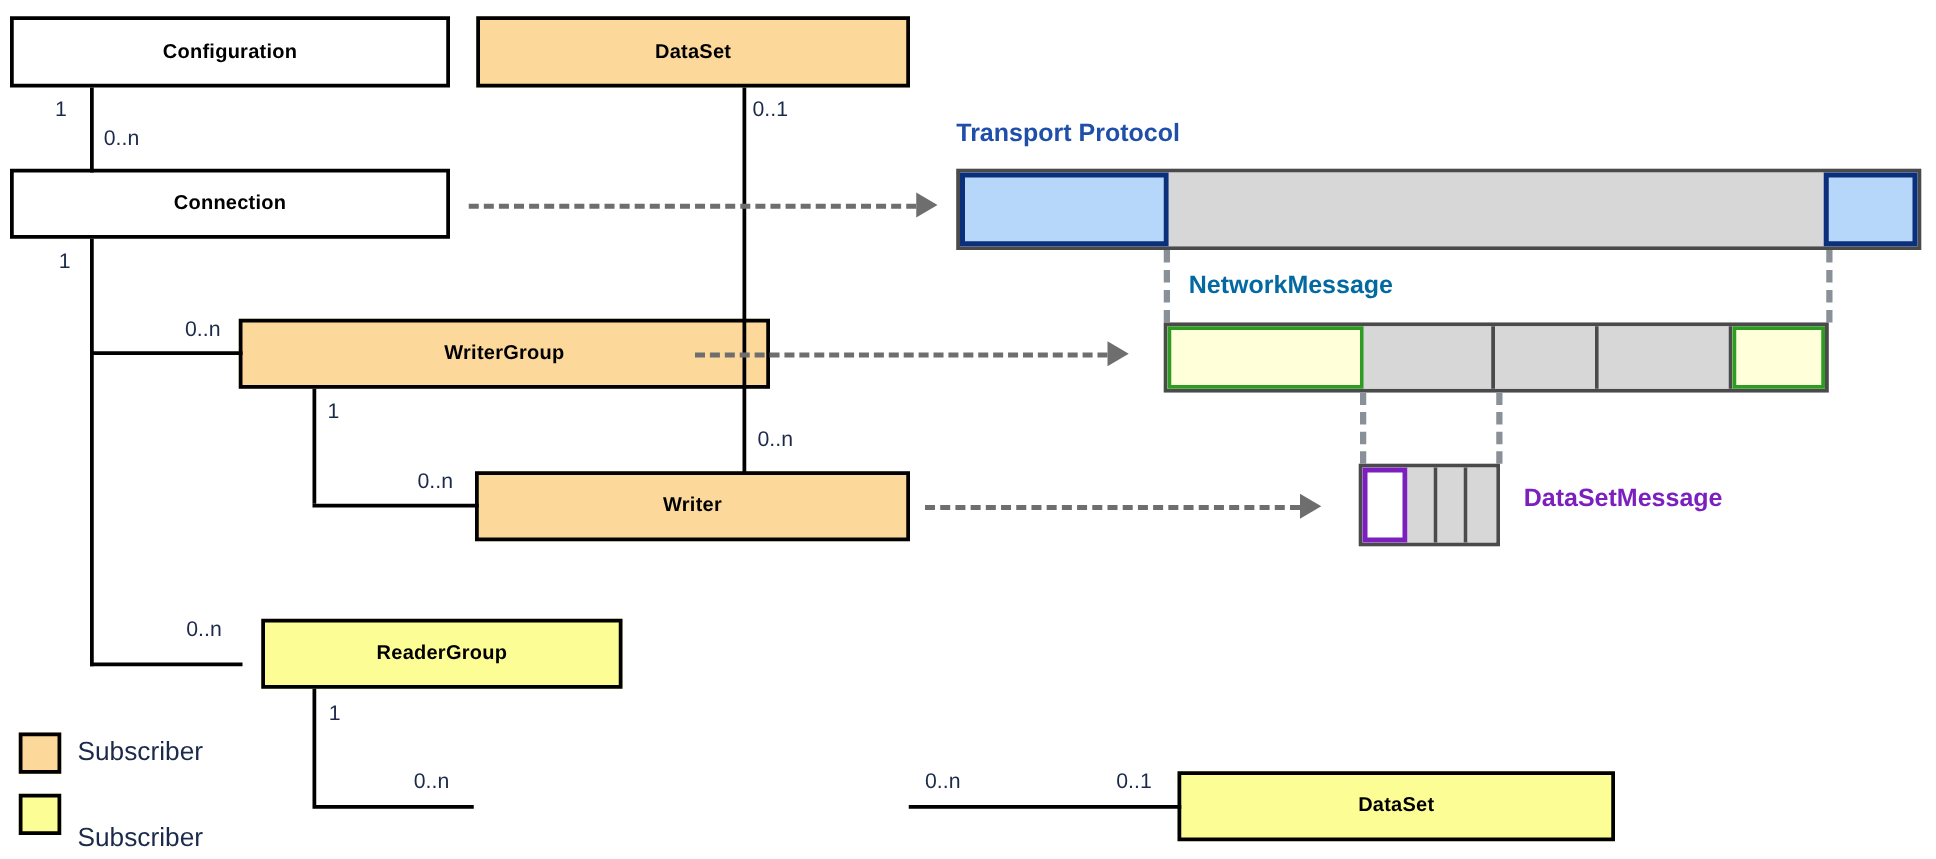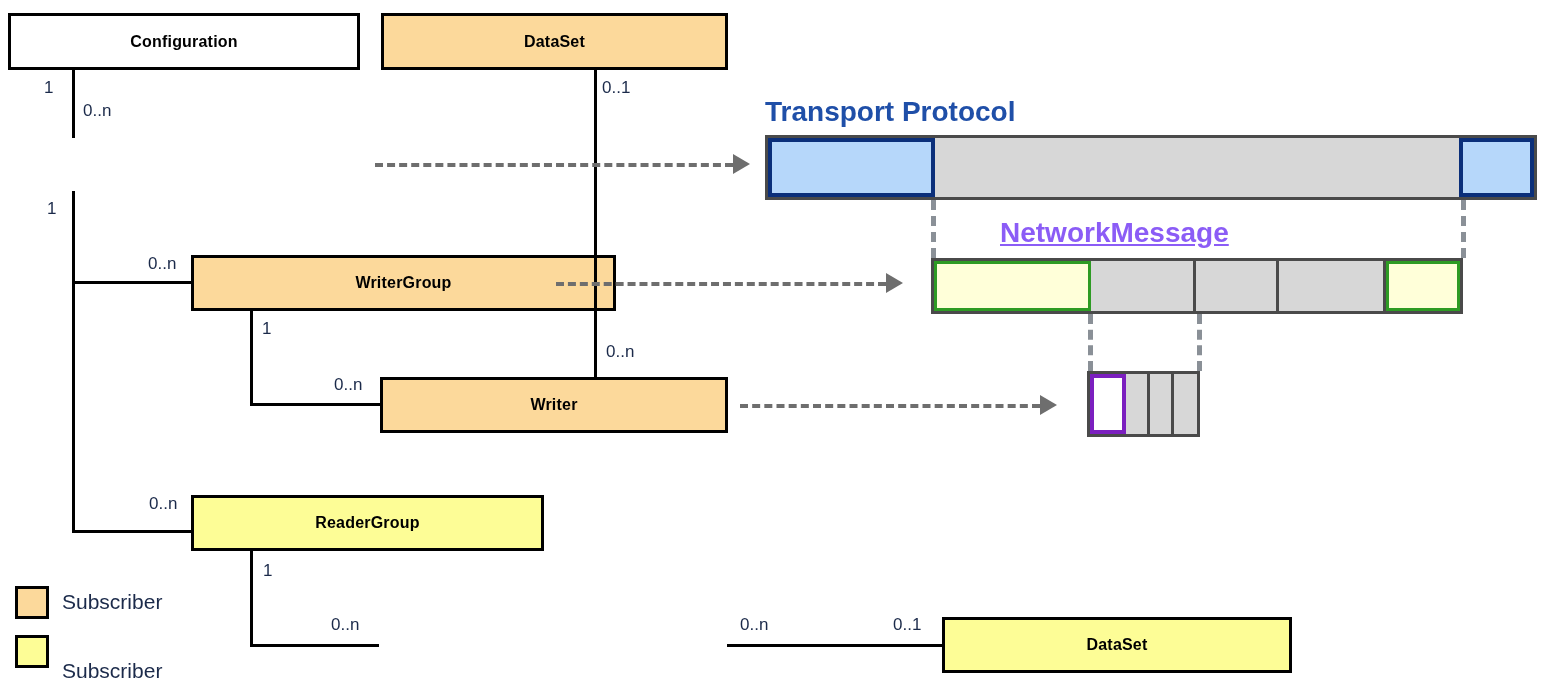--- a/index.html
+++ b/index.html
@@ -75,21 +75,21 @@
     box-sizing: border-box;
     display: flex;
   }
   .seg {
     box-sizing: border-box;
     height: 100%;
   }
   .bar-title {
     position: absolute;
     font-weight: bold;
-    font-size: 28px;
+    font-size: 20px;
     white-space: nowrap;
   }
 
   
   #tp-bar { border: 3px solid #4a4a4a; background: #d7d7d7; }
   .seg-tp-blue {
     background: #b6d7fa;
     border: 4px solid #0b2f7a;
   }
   .seg-gray { background: #d7d7d7; }
@@ -140,26 +140,27 @@
 </style>
 </head>
 <body>
 
 <div id="canvas">
 
   <div class="uml-box fill-white" style="left:8px;  top:13px;  width:352px; height:57px;">Configuration</div>
 
   <div class="uml-box fill-pub" style="left:381px; top:13px;  width:347px; height:57px;">DataSet</div>
 
+  <div class="uml-box fill-white" style="left:8px;  top:135px; width:352px; height:56px;">Connection</div>
 
   <div class="uml-box fill-pub" style="left:191px; top:255px; width:425px; height:56px;">WriterGroup</div>
 
   <div class="uml-box fill-pub" style="left:380px; top:377px; width:348px; height:56px;text-align:center;">Writer</div>
 
-  <div class="uml-box fill-sub" style="left:191px; top:495px; width:353px; height:56px;">ReaderGroup</div>
+  <div class="uml-box fill-sub" style="left:209px; top:495px; width:289px; height:56px;">ReaderGroup</div>
 
 
   <div class="uml-box fill-sub" style="left:942px; top:617px; width:350px; height:56px;">DataSet</div>
 
   <div class="linev" style="left:72px; top:70px; height:68px;"></div>
 
   <div class="linev" style="left:594px; top:70px; height:310px;"></div>
 
   <div class="linev" style="left:72px; top:191px; height:342px;"></div>
 
@@ -204,40 +205,41 @@
 
   <div class="bar" id="tp-bar" style="left:765px; top:135px; width:772px; height:65px;">
     <div class="seg seg-tp-blue" style="width:168px;"></div>
     <div class="seg seg-gray" style="width:528px;"></div>
     <div class="seg seg-tp-blue" style="width:76px;"></div>
   </div>
 
   <div class="leader" style="left:931px;  top:200px; height:58px;"></div>
   <div class="leader" style="left:1461px; top:200px; height:58px;"></div>
 
-  <div class="bar-title" style="left:1000px; top:217px; color:#8b5cf6;text-decoration:underline;">NetworkMessage</div>
+  <div class="bar-title" style="left:951px; top:217px; color:#0369a1;">NetworkMessage</div>
 
   <div class="bar" id="nm-bar" style="left:931px; top:258px; width:532px; height:56px;">
     <div class="seg seg-nm-yellow" style="width:159px;"></div>
     <div class="seg seg-nm-gray" style="width:106px;"></div>
     <div class="seg seg-nm-gray" style="width:84px;"></div>
     <div class="seg seg-nm-gray" style="width:108px;"></div>
     <div class="seg seg-nm-yellow" style="width:75px;"></div>
   </div>
 
   <div class="leader" style="left:1088px; top:314px; height:57px;"></div>
   <div class="leader" style="left:1197px; top:314px; height:57px;"></div>
 
   <div class="bar" id="dsm-bar" style="left:1087px; top:371px; width:113px; height:66px;">
     <div class="seg seg-dsm-purple" style="width:38px;"></div>
     <div class="seg seg-dsm-gray" style="width:25px;"></div>
     <div class="seg seg-dsm-gray" style="width:25px;"></div>
     <div class="seg seg-dsm-gray" style="width:25px; border-right:none;"></div>
   </div>
 
+  <div class="bar-title" style="left:1219px; top:388px; color:#7b1fbf;">DataSetMessage</div>
 
   <div class="legend-swatch fill-pub" style="left:15px; top:586px;"></div>
   <div class="legend-label" style="left:62px; top:590px;">Subscriber</div>
 
   <div class="legend-swatch fill-sub" style="left:15px; top:635px;"></div>
   <div class="legend-label" style="left:62px; top:626px;margin-top:33px;">Subscriber</div>
 
 </div>
 
 </body></html>

